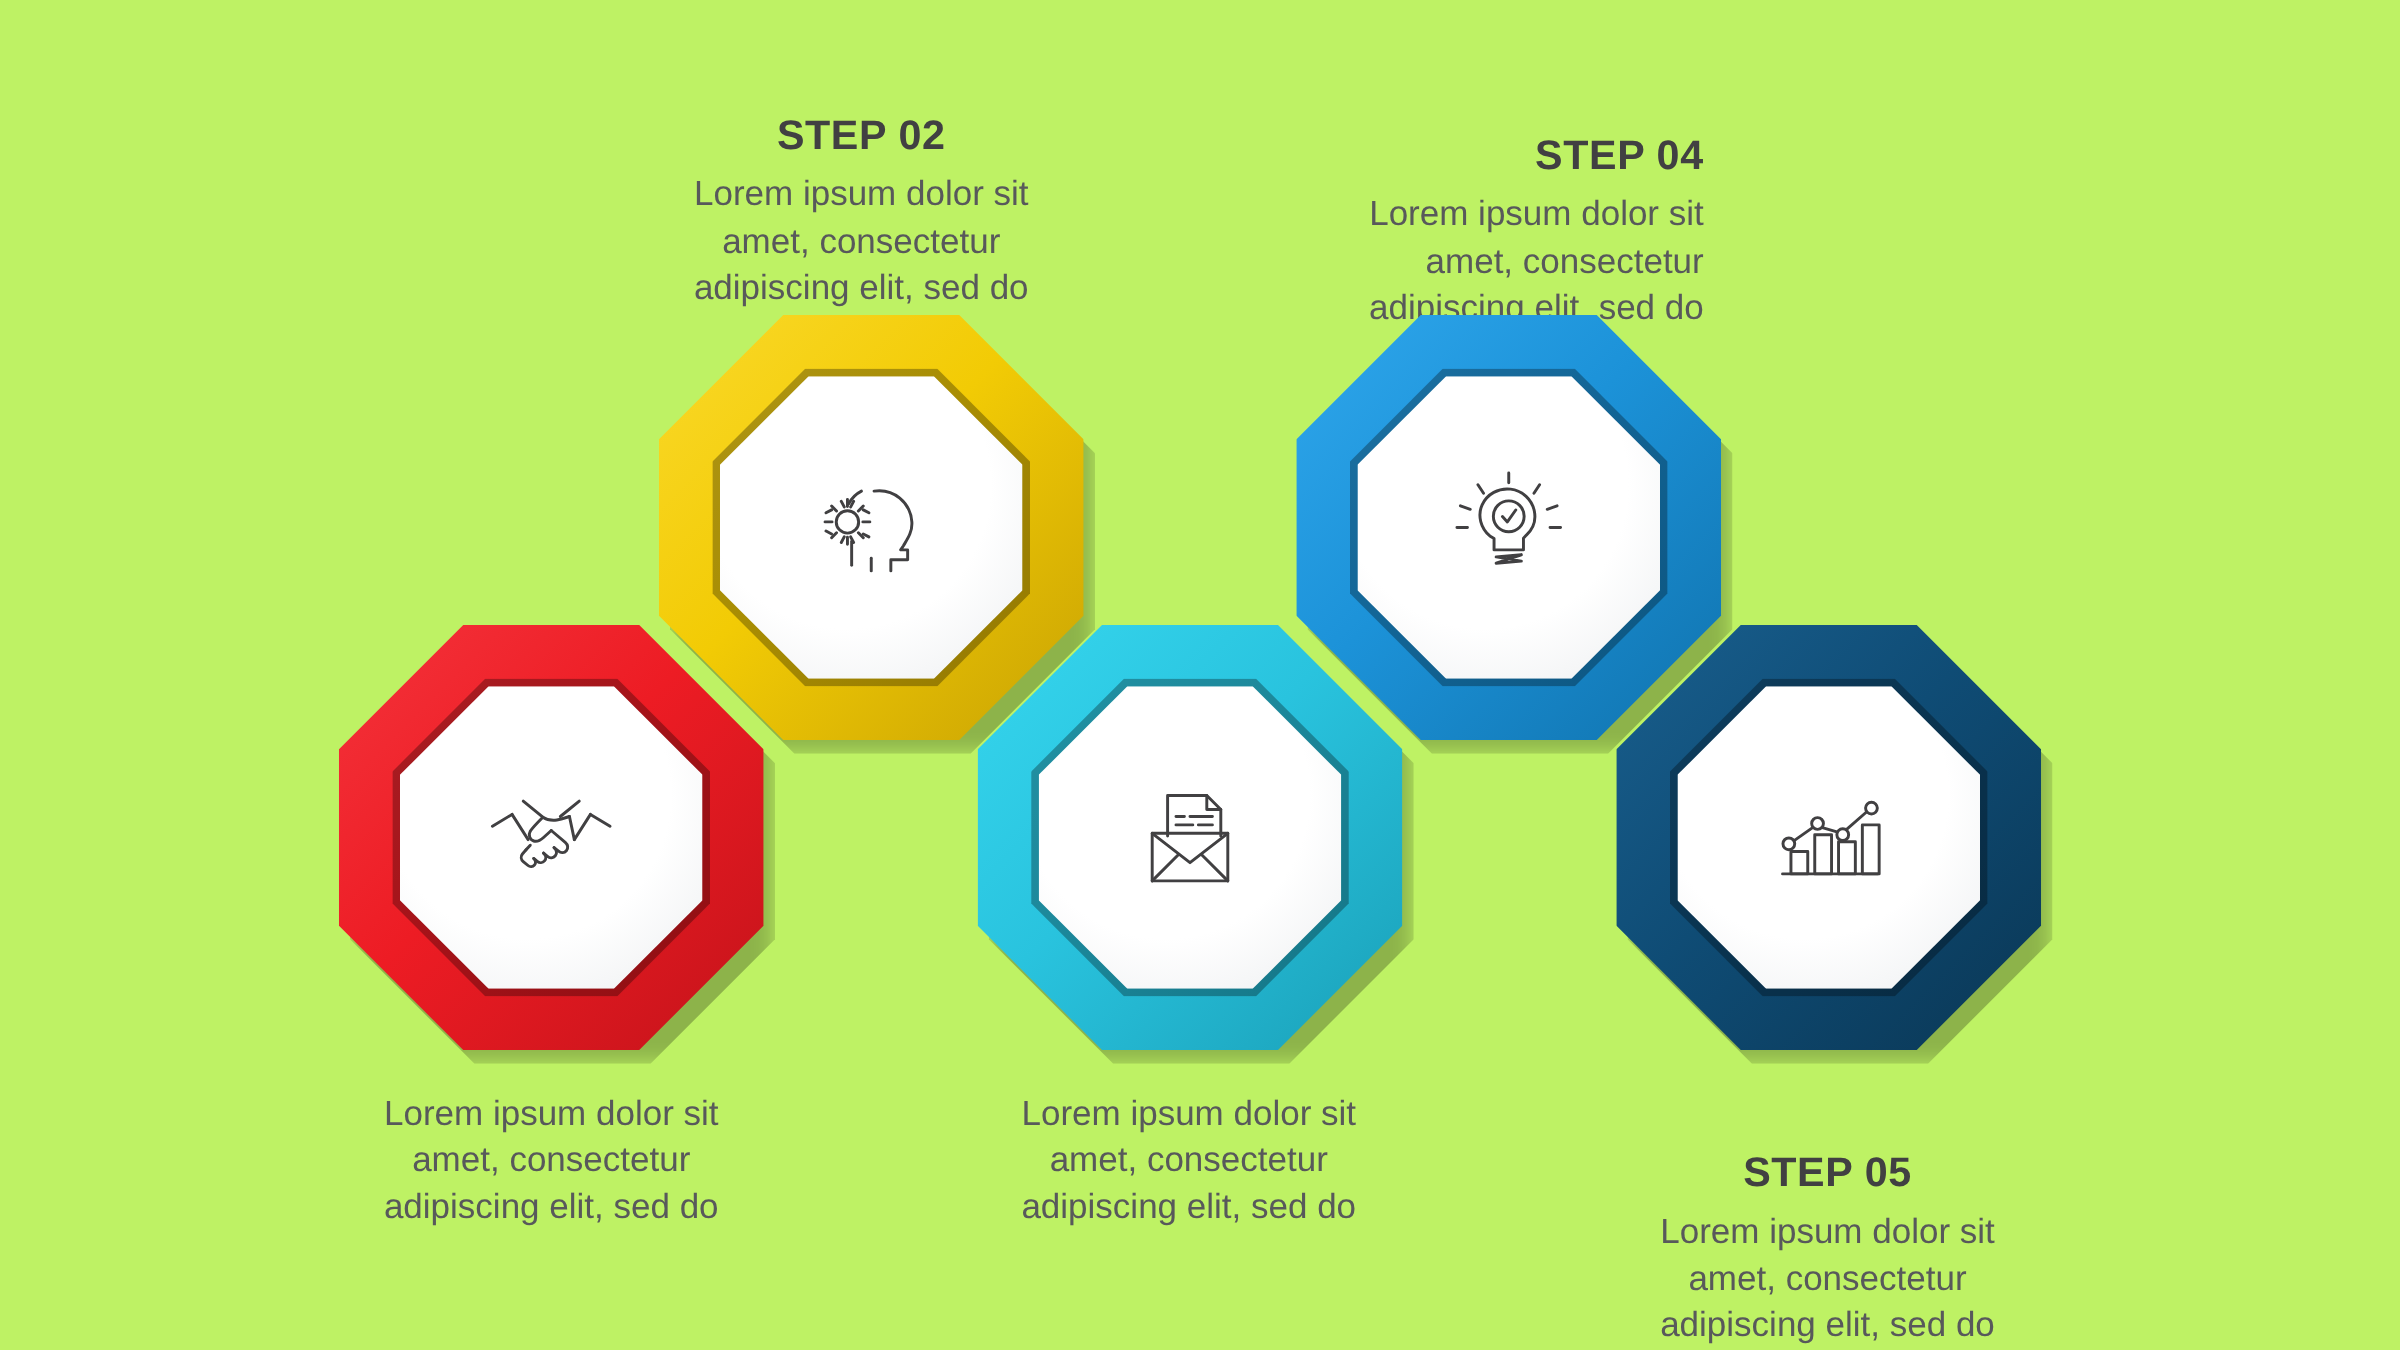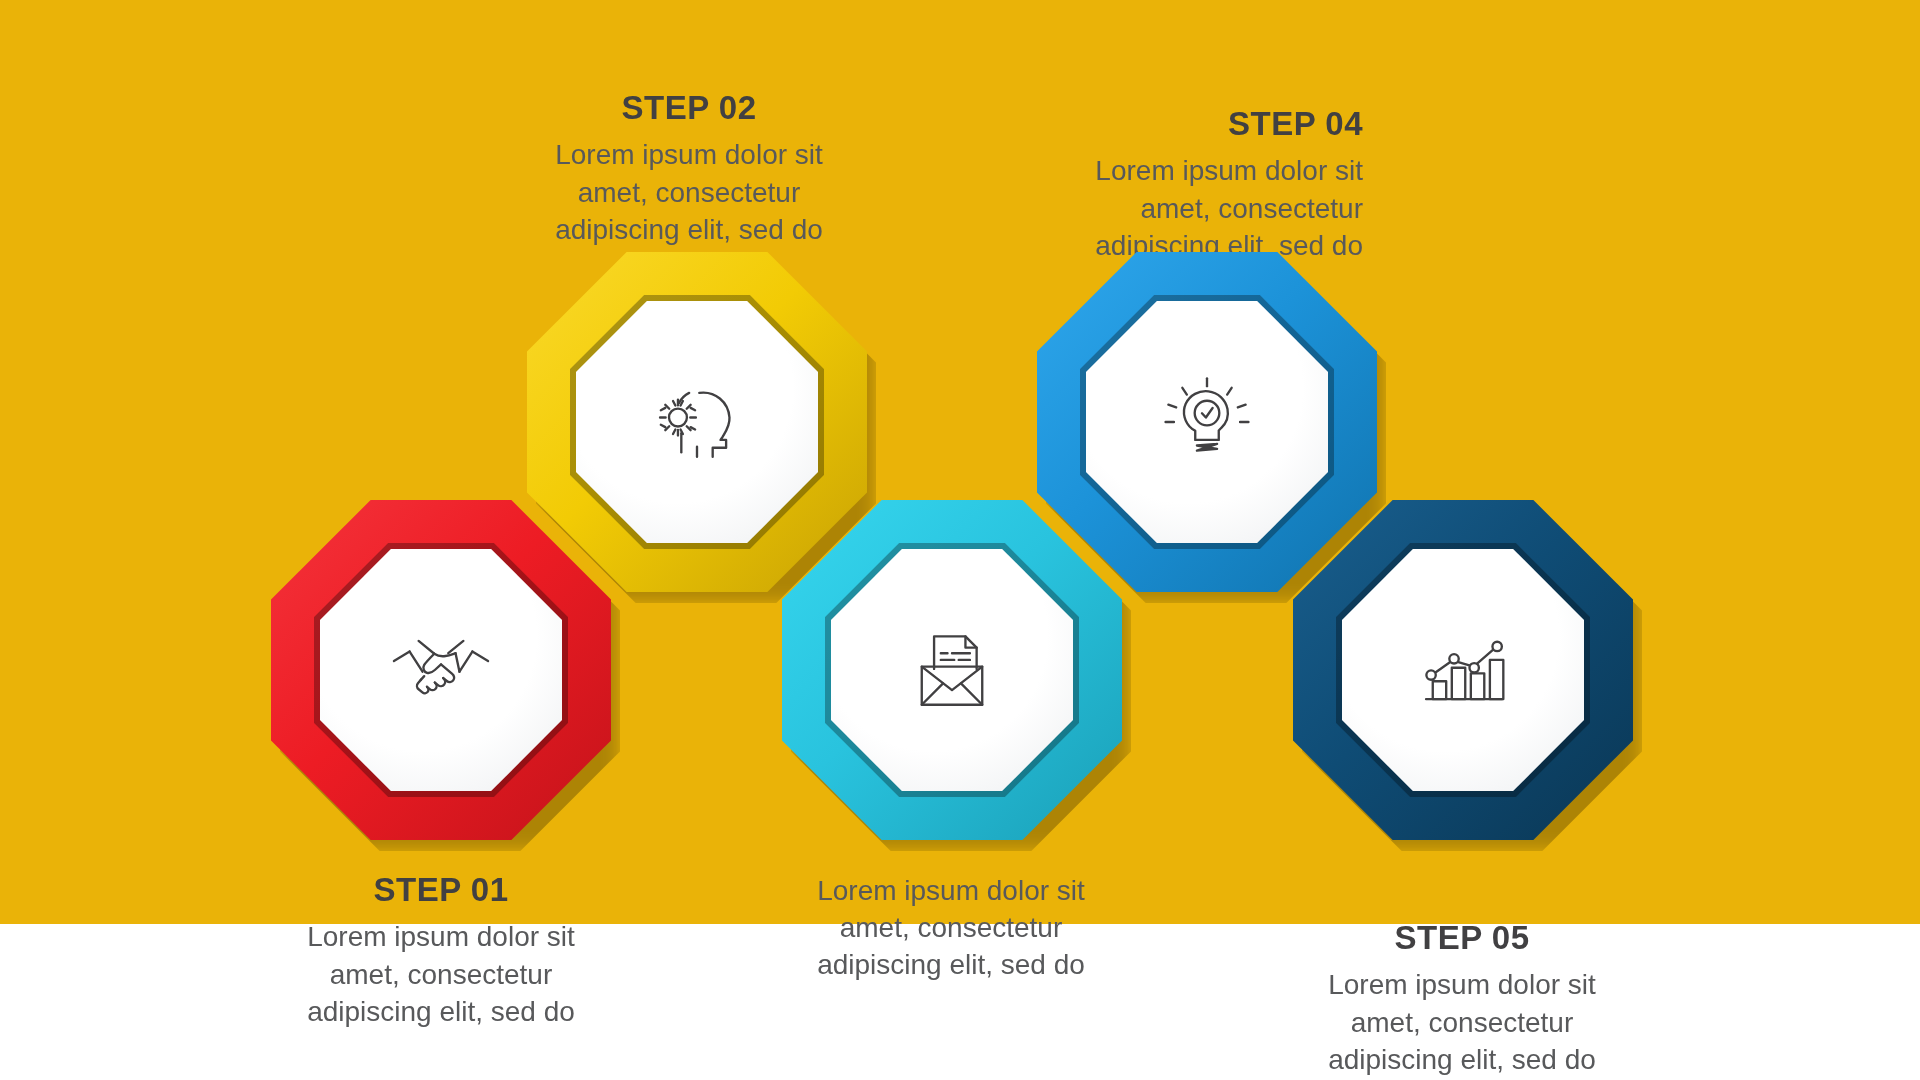--- a/index.html
+++ b/index.html
@@ -2,21 +2,21 @@
 <html><head>
 <meta charset="utf-8">
 <style>
   * { box-sizing: border-box; margin: 0; padding: 0; }
   html, body {
     width: 1920px; height: 1080px;
     background: #ffffff;
     font-family: "Liberation Sans", sans-serif;
     overflow: hidden;
   }
-  #stage { position: relative; width: 1920px; height: 924px; background: #eab308; }
+  #stage { position: relative; width: 1920px; height: 1080px; background: #bef264; }
 
   
   .step-text { position: absolute; width: 330px; text-align: center; }
   .step-title {
     font-size: 33px; font-weight: bold; letter-spacing: .5px;
     color: #414042; line-height: 1.1; margin-bottom: 10px;
     font-family: "Liberation Sans", sans-serif;
   }
   .step-desc {
     font-size: 28px; color: #58595B; line-height: 1.33;
@@ -188,21 +188,20 @@
           <circle cx="21.5" cy="54.5" r="4.2" fill="#ffffff"></circle>
           <circle cx="42" cy="40" r="4.2" fill="#ffffff"></circle>
           <circle cx="60" cy="48" r="4.2" fill="#ffffff"></circle>
           <circle cx="80.5" cy="29" r="4.2" fill="#ffffff"></circle>
         </svg>
       </span>
     </div>
   </div>
 
   <div class="step-text" style="left:276px; top:872px;">
-    <div class="step-title">STEP 01</div>
     <div class="step-desc">
       <span>Lorem ipsum dolor sit</span><br>
       <span>amet, consectetur</span><br>
       <span>adipiscing elit, sed do</span>
     </div>
   </div>
 
   <div class="step-text" style="left:786px; top:872px;">
     <div class="step-desc">
       <span>Lorem ipsum dolor sit</span><br>

